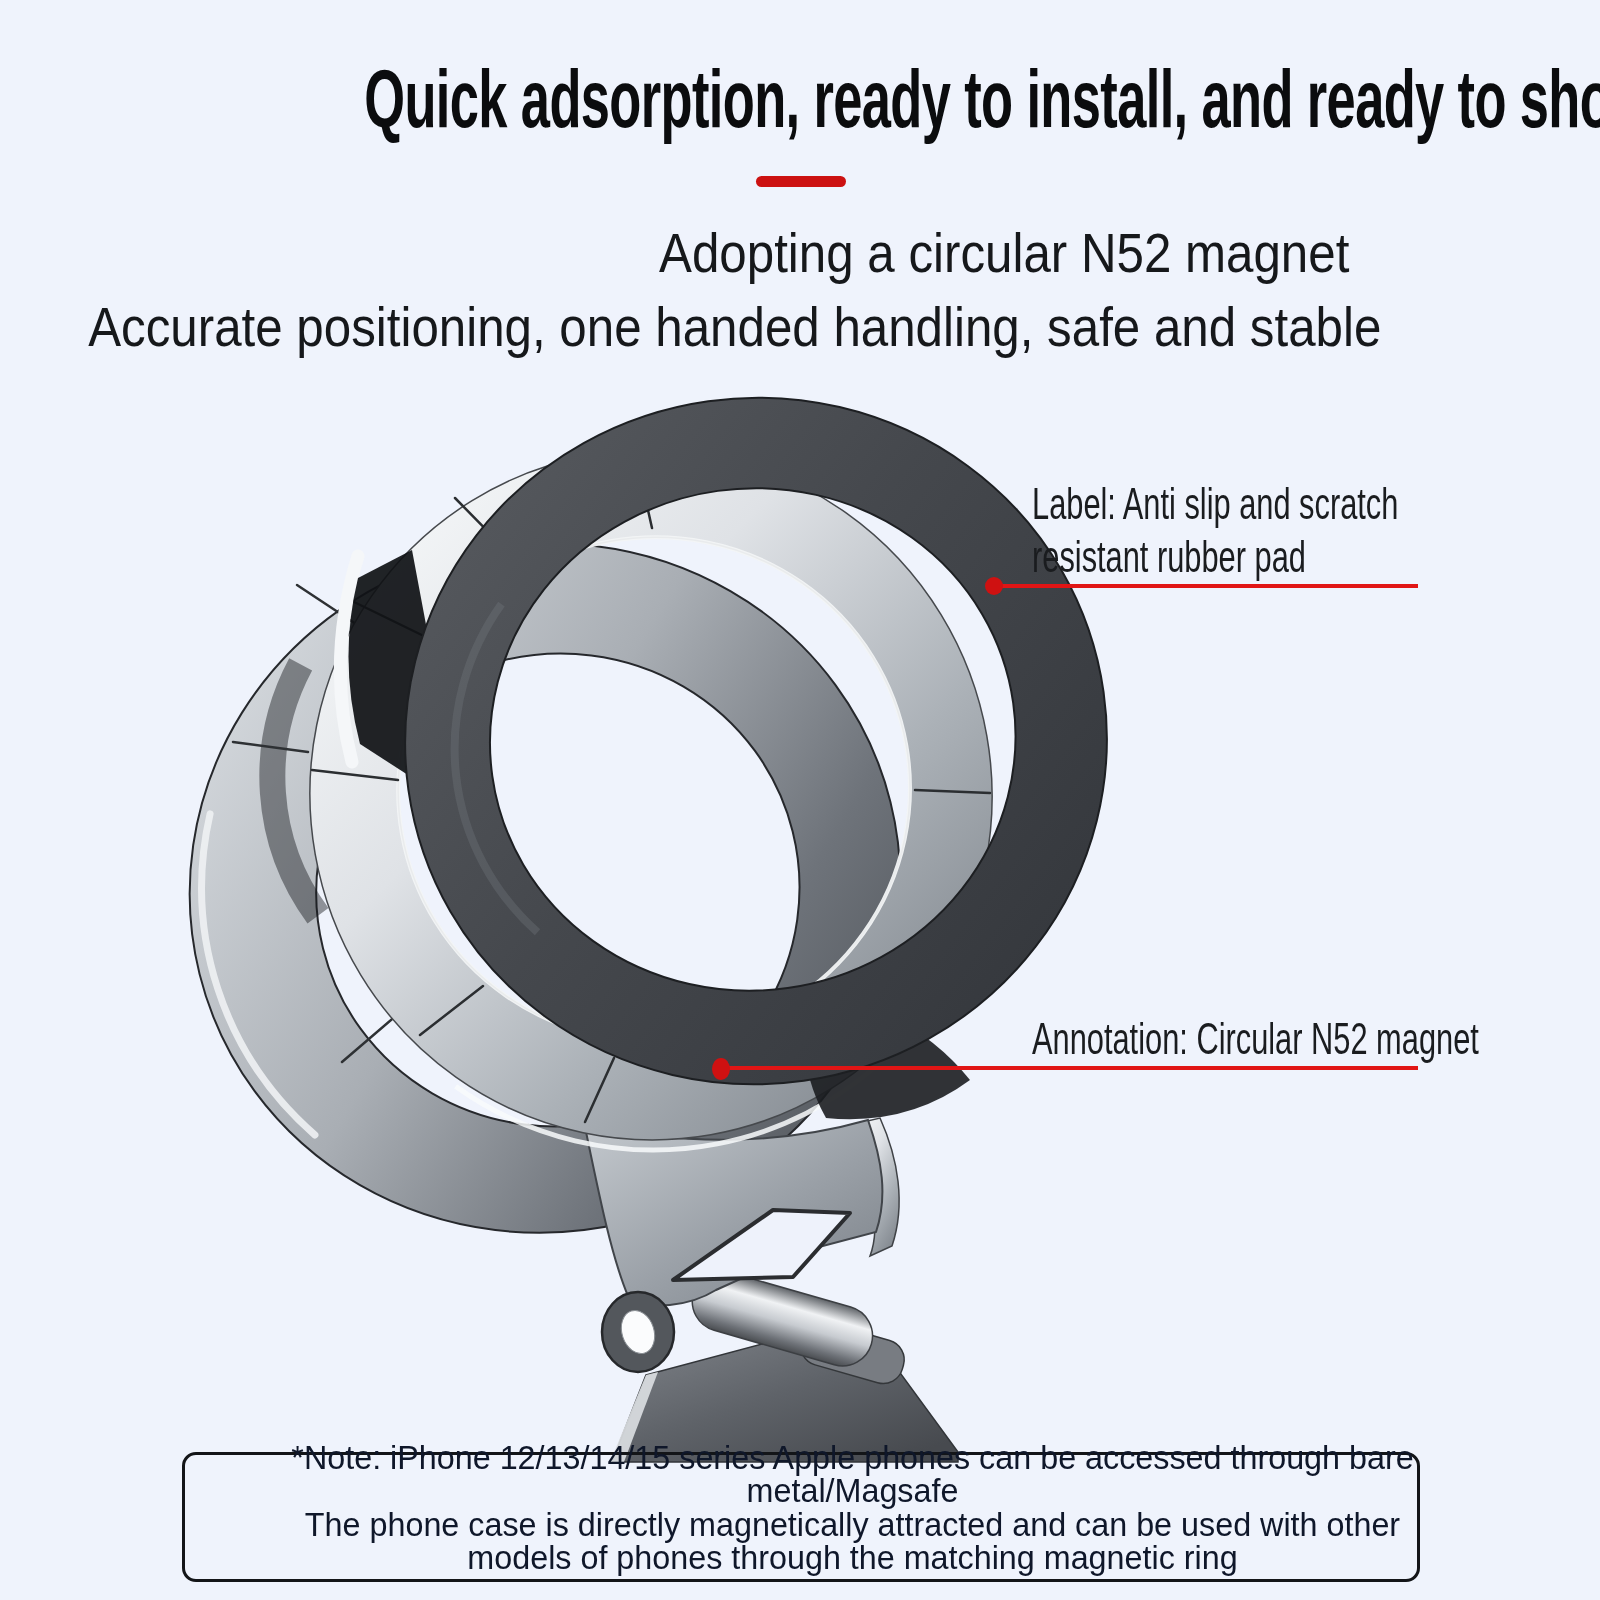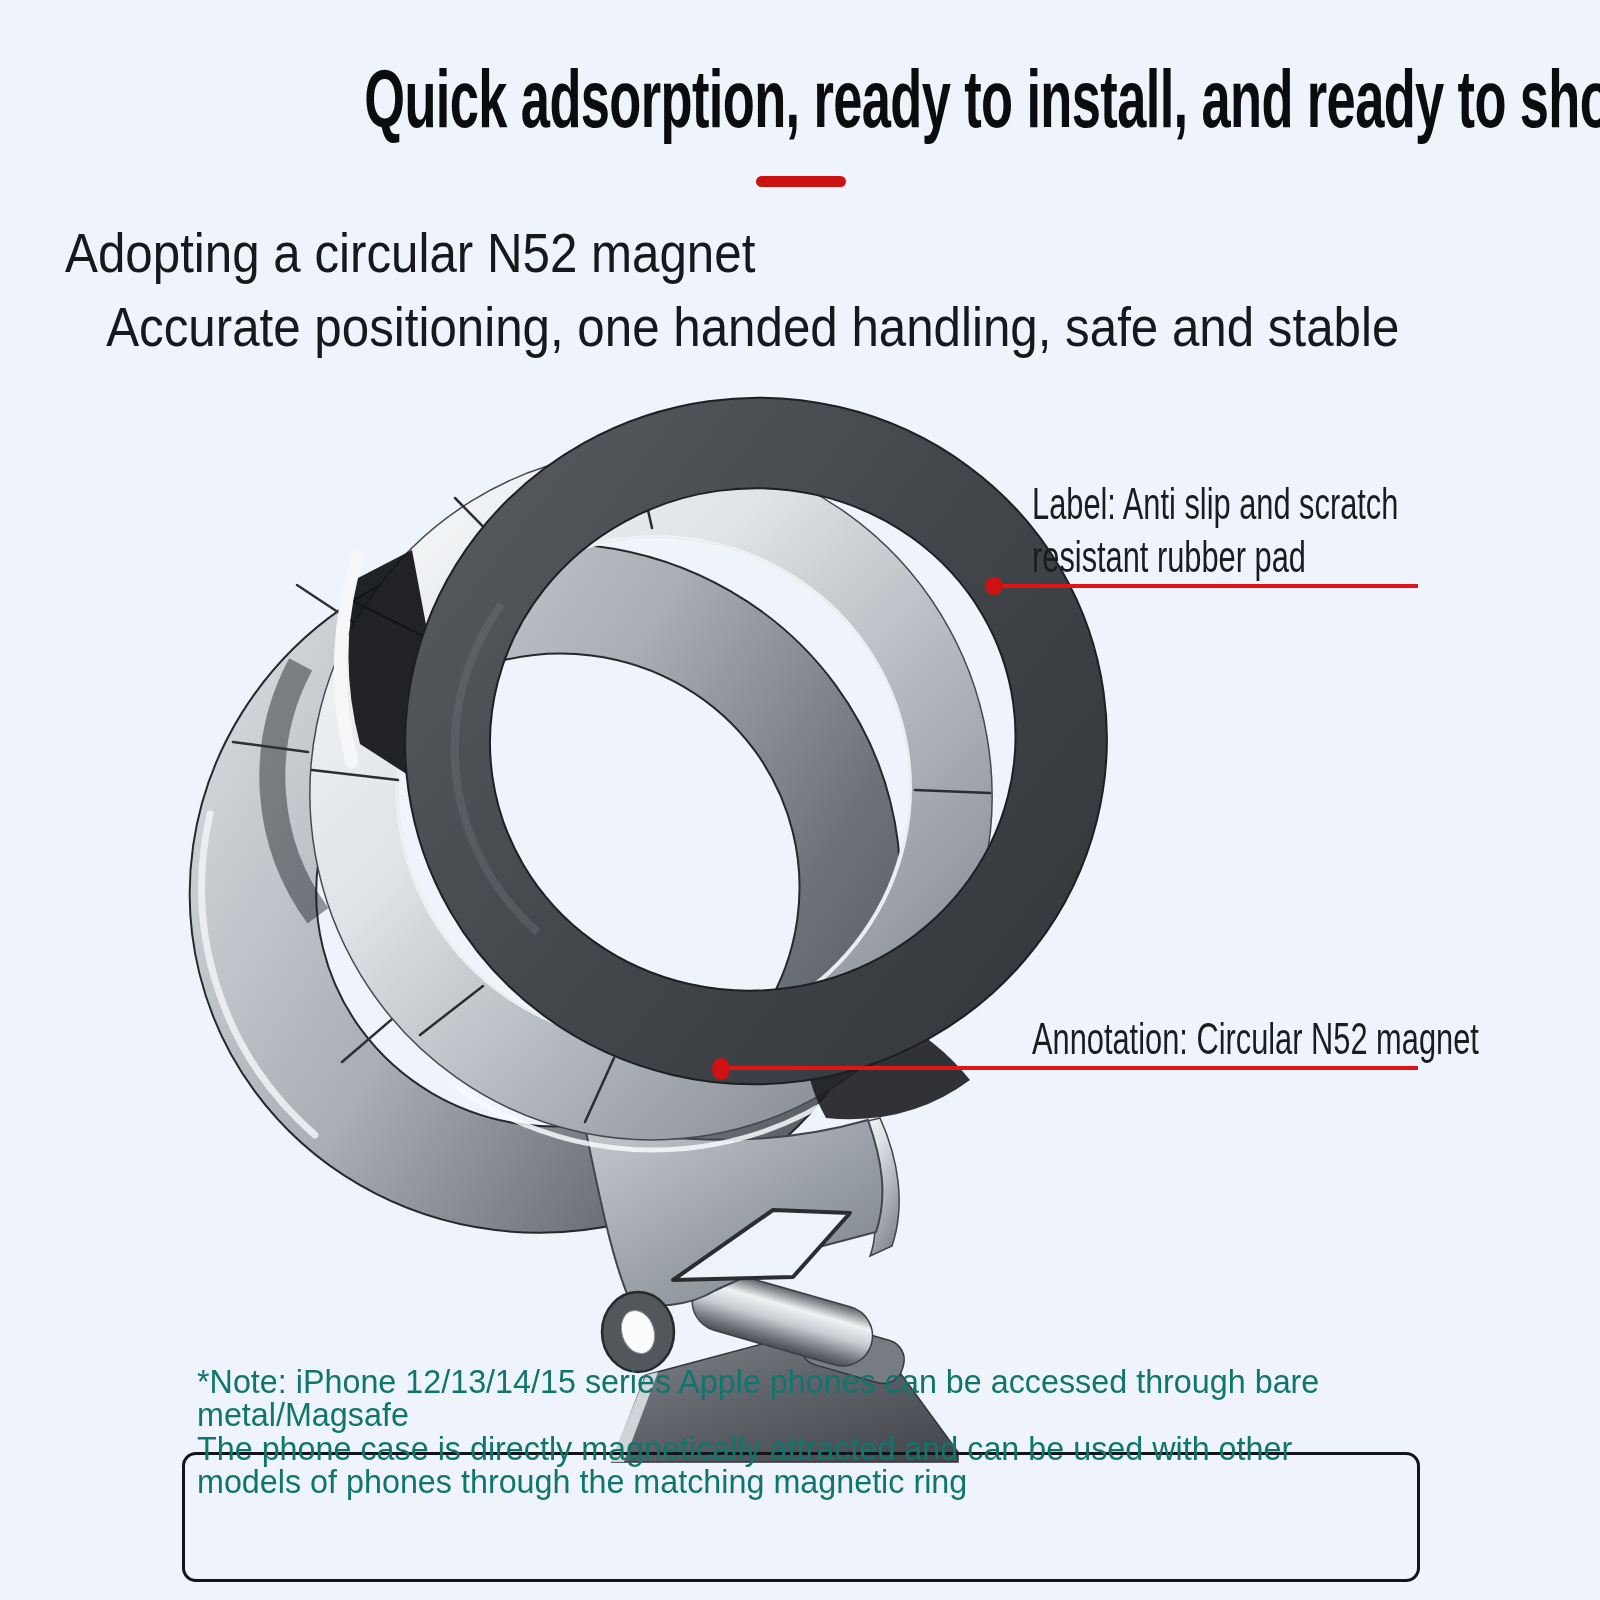--- a/index.html
+++ b/index.html
@@ -8,42 +8,42 @@
     background:#eff3fc;overflow:hidden;
     font-family:"Liberation Sans",sans-serif;color:#121417;
   }
   
   .title-wrap{position:absolute;top:52px;left:0;width:1600px;text-align:center;}
   .title-wrap .t{
     display:inline-block;white-space:nowrap;font-size:82px;font-weight:700;
     letter-spacing:-1px;color:#0b0c0e;transform:scaleX(.64);transform-origin:50% 50%;
   }
   .dash{position:absolute;left:756px;top:176px;width:90px;height:11px;border-radius:6px;background:#cc1111;}
-  .sub{position:absolute;left:0;width:1396px;text-align:left;padding-left:18px;}
+  .sub{position:absolute;left:0;width:1396px;text-align:right;}
   .sub .t{display:inline-block;white-space:nowrap;font-size:56px;font-weight:400;color:#16181b;
           transform:scaleX(.88);transform-origin:50% 50%;}
   .sub1{top:220px;}
   .sub2{top:294px;}
   
   .product{position:absolute;left:0;top:0;width:1600px;height:1600px;}
   
   .callout{position:absolute;white-space:nowrap;font-size:44px;line-height:53px;color:#1a1c1f;
            transform:scaleX(.70);transform-origin:0 0;}
   .callout1{left:1032px;top:477px;}
   .callout2{left:1032px;top:1012px;}
   .lead{position:absolute;height:4px;background:#e11515;}
   .lead1{left:994px;top:584px;width:424px;}
   .lead2{left:721px;top:1066px;width:697px;}
   .dot{position:absolute;background:#cf1111;border-radius:50%;}
   .dot1{left:985px;top:577px;width:18px;height:18px;}
   .dot2{left:712px;top:1058px;width:18px;height:22px;}
   
   .note-box{position:absolute;left:182px;top:1452px;width:1232px;height:124px;
             border:3px solid #131518;border-radius:14px;background:transparent;}
-  .note-text{position:absolute;left:197px;top:1365px;width:1380px;color:#0f766e;}
+  .note-text{position:absolute;left:197px;top:1441px;width:1380px;color:#0f172a;text-align:center;}
   .note-text .ln{white-space:nowrap;font-size:34px;line-height:33.4px;
                  transform:scaleX(.95);transform-origin:0 0;}
 </style>
 </head>
 <body>
 
 <div class="stage">
 
   <div class="title-wrap">
     <span class="t">Quick adsorption, ready to install, and ready to shoot</span>

